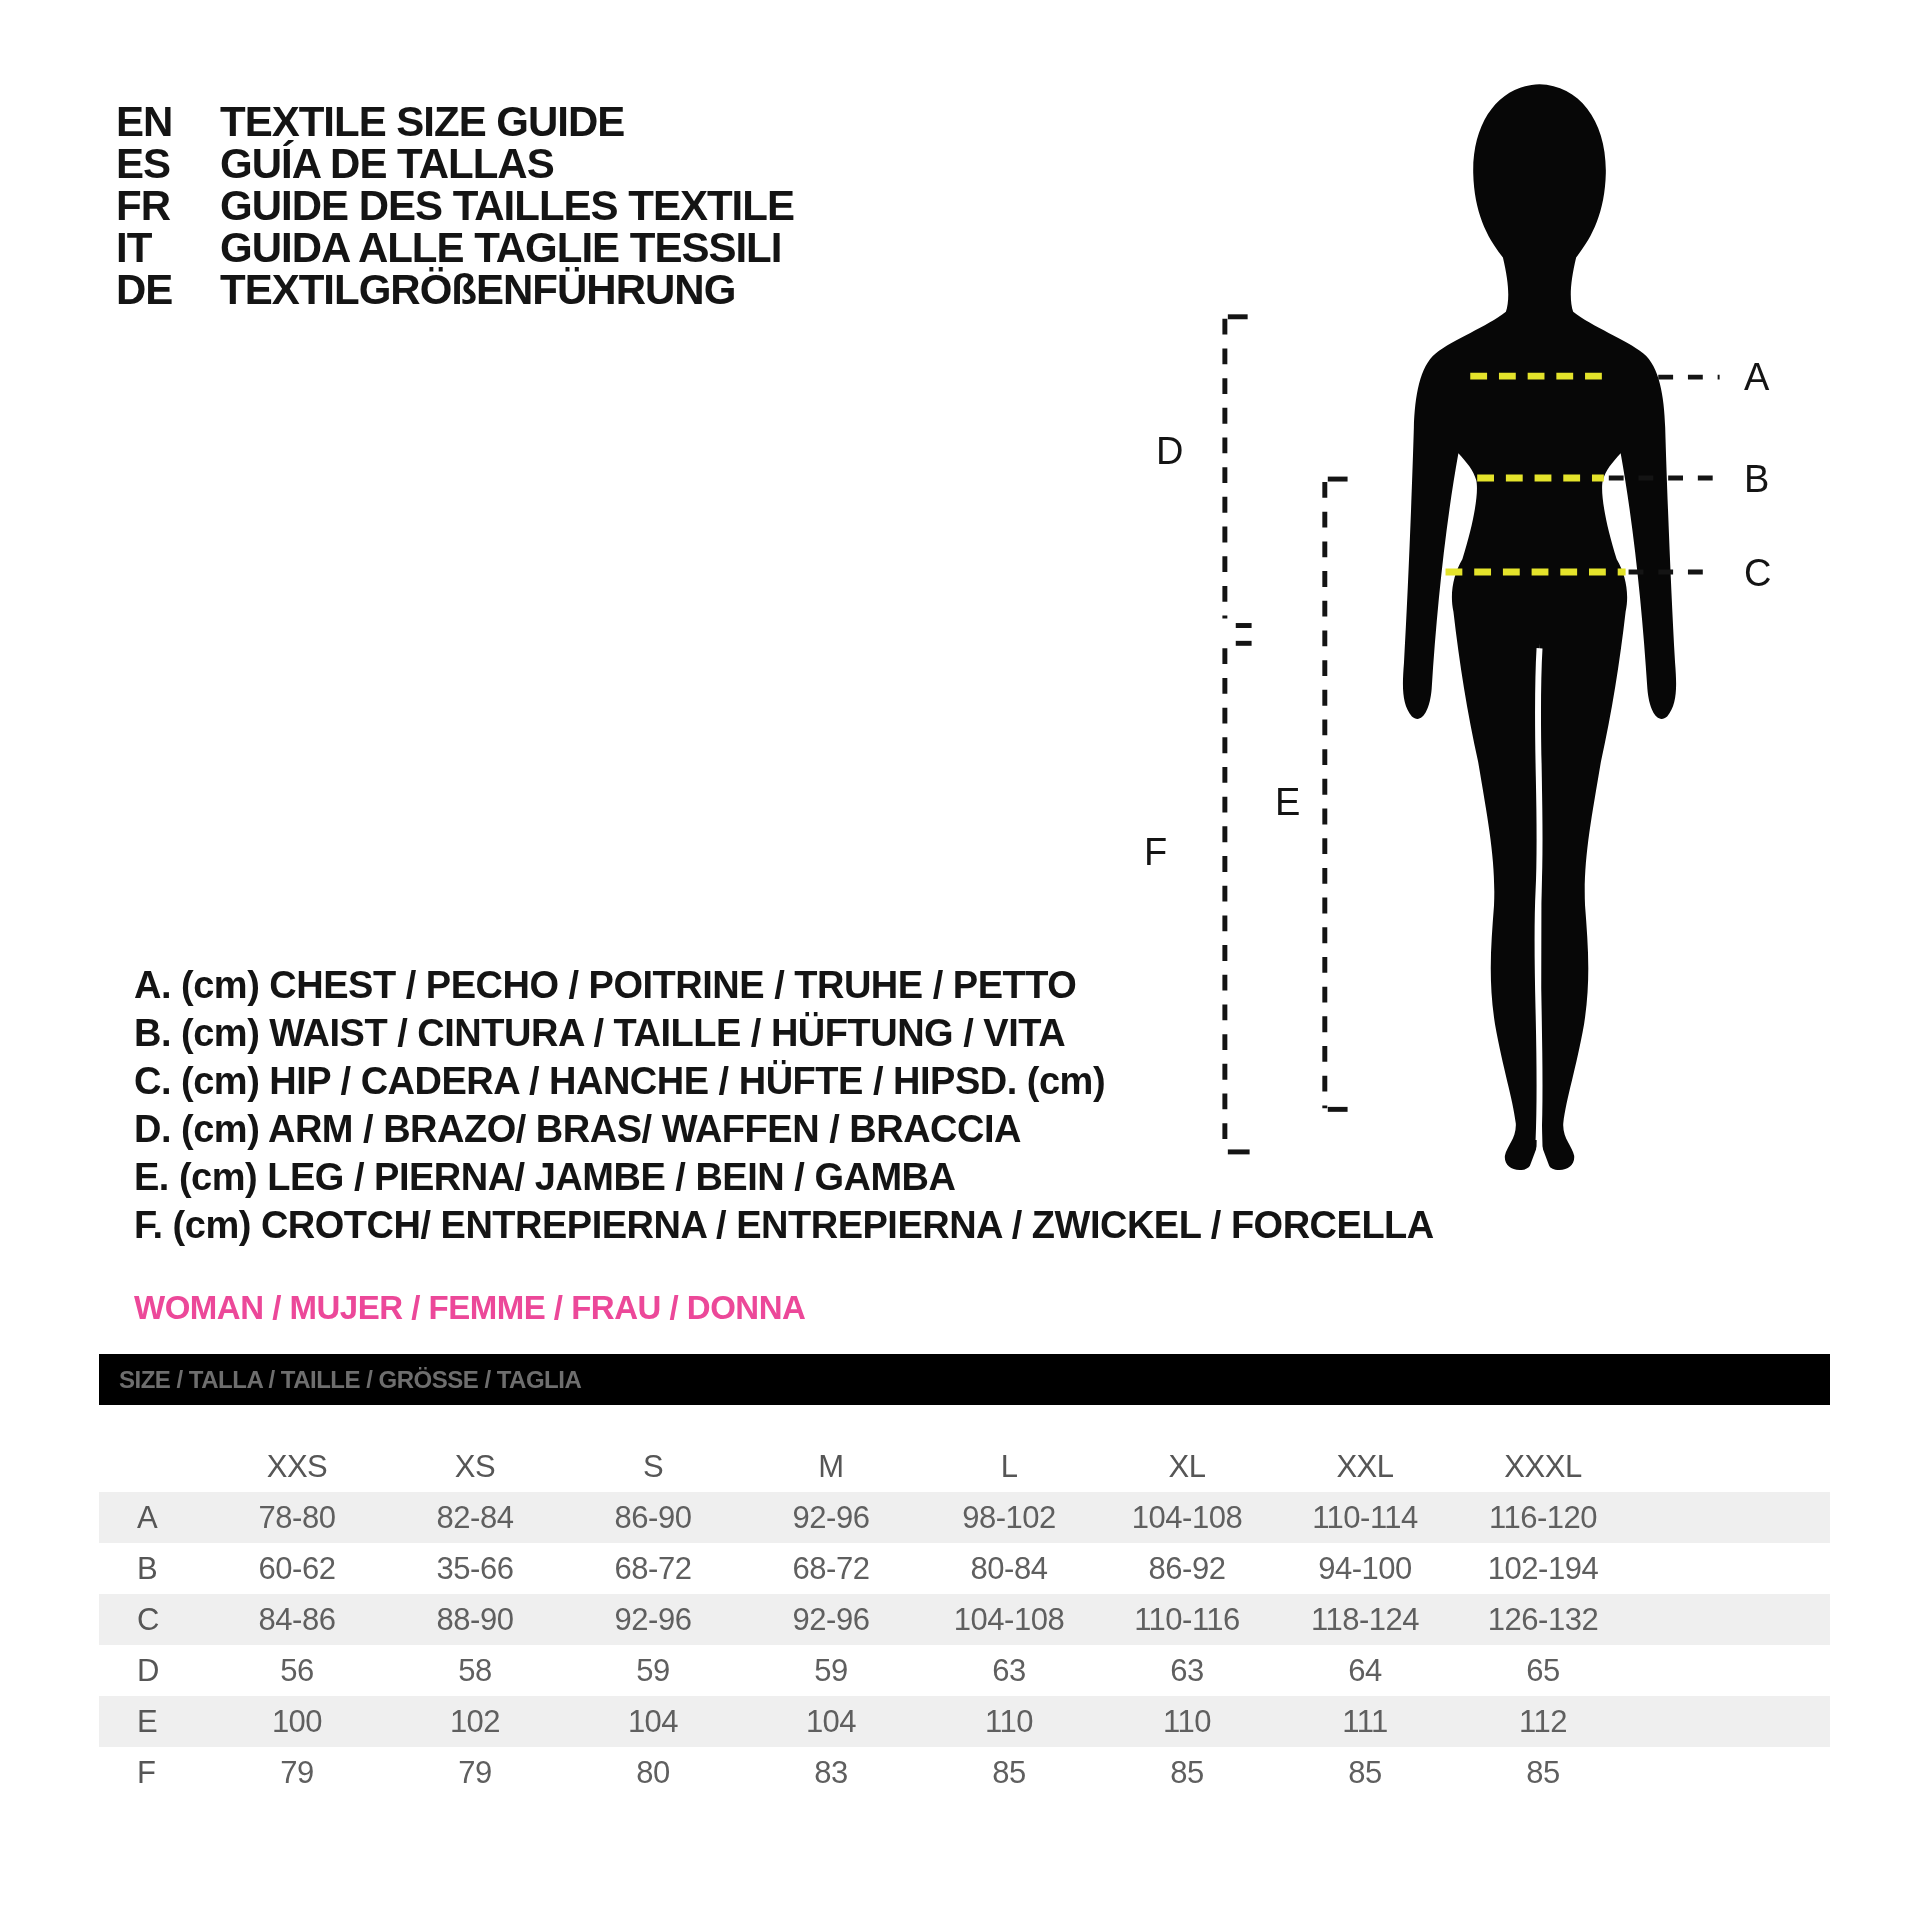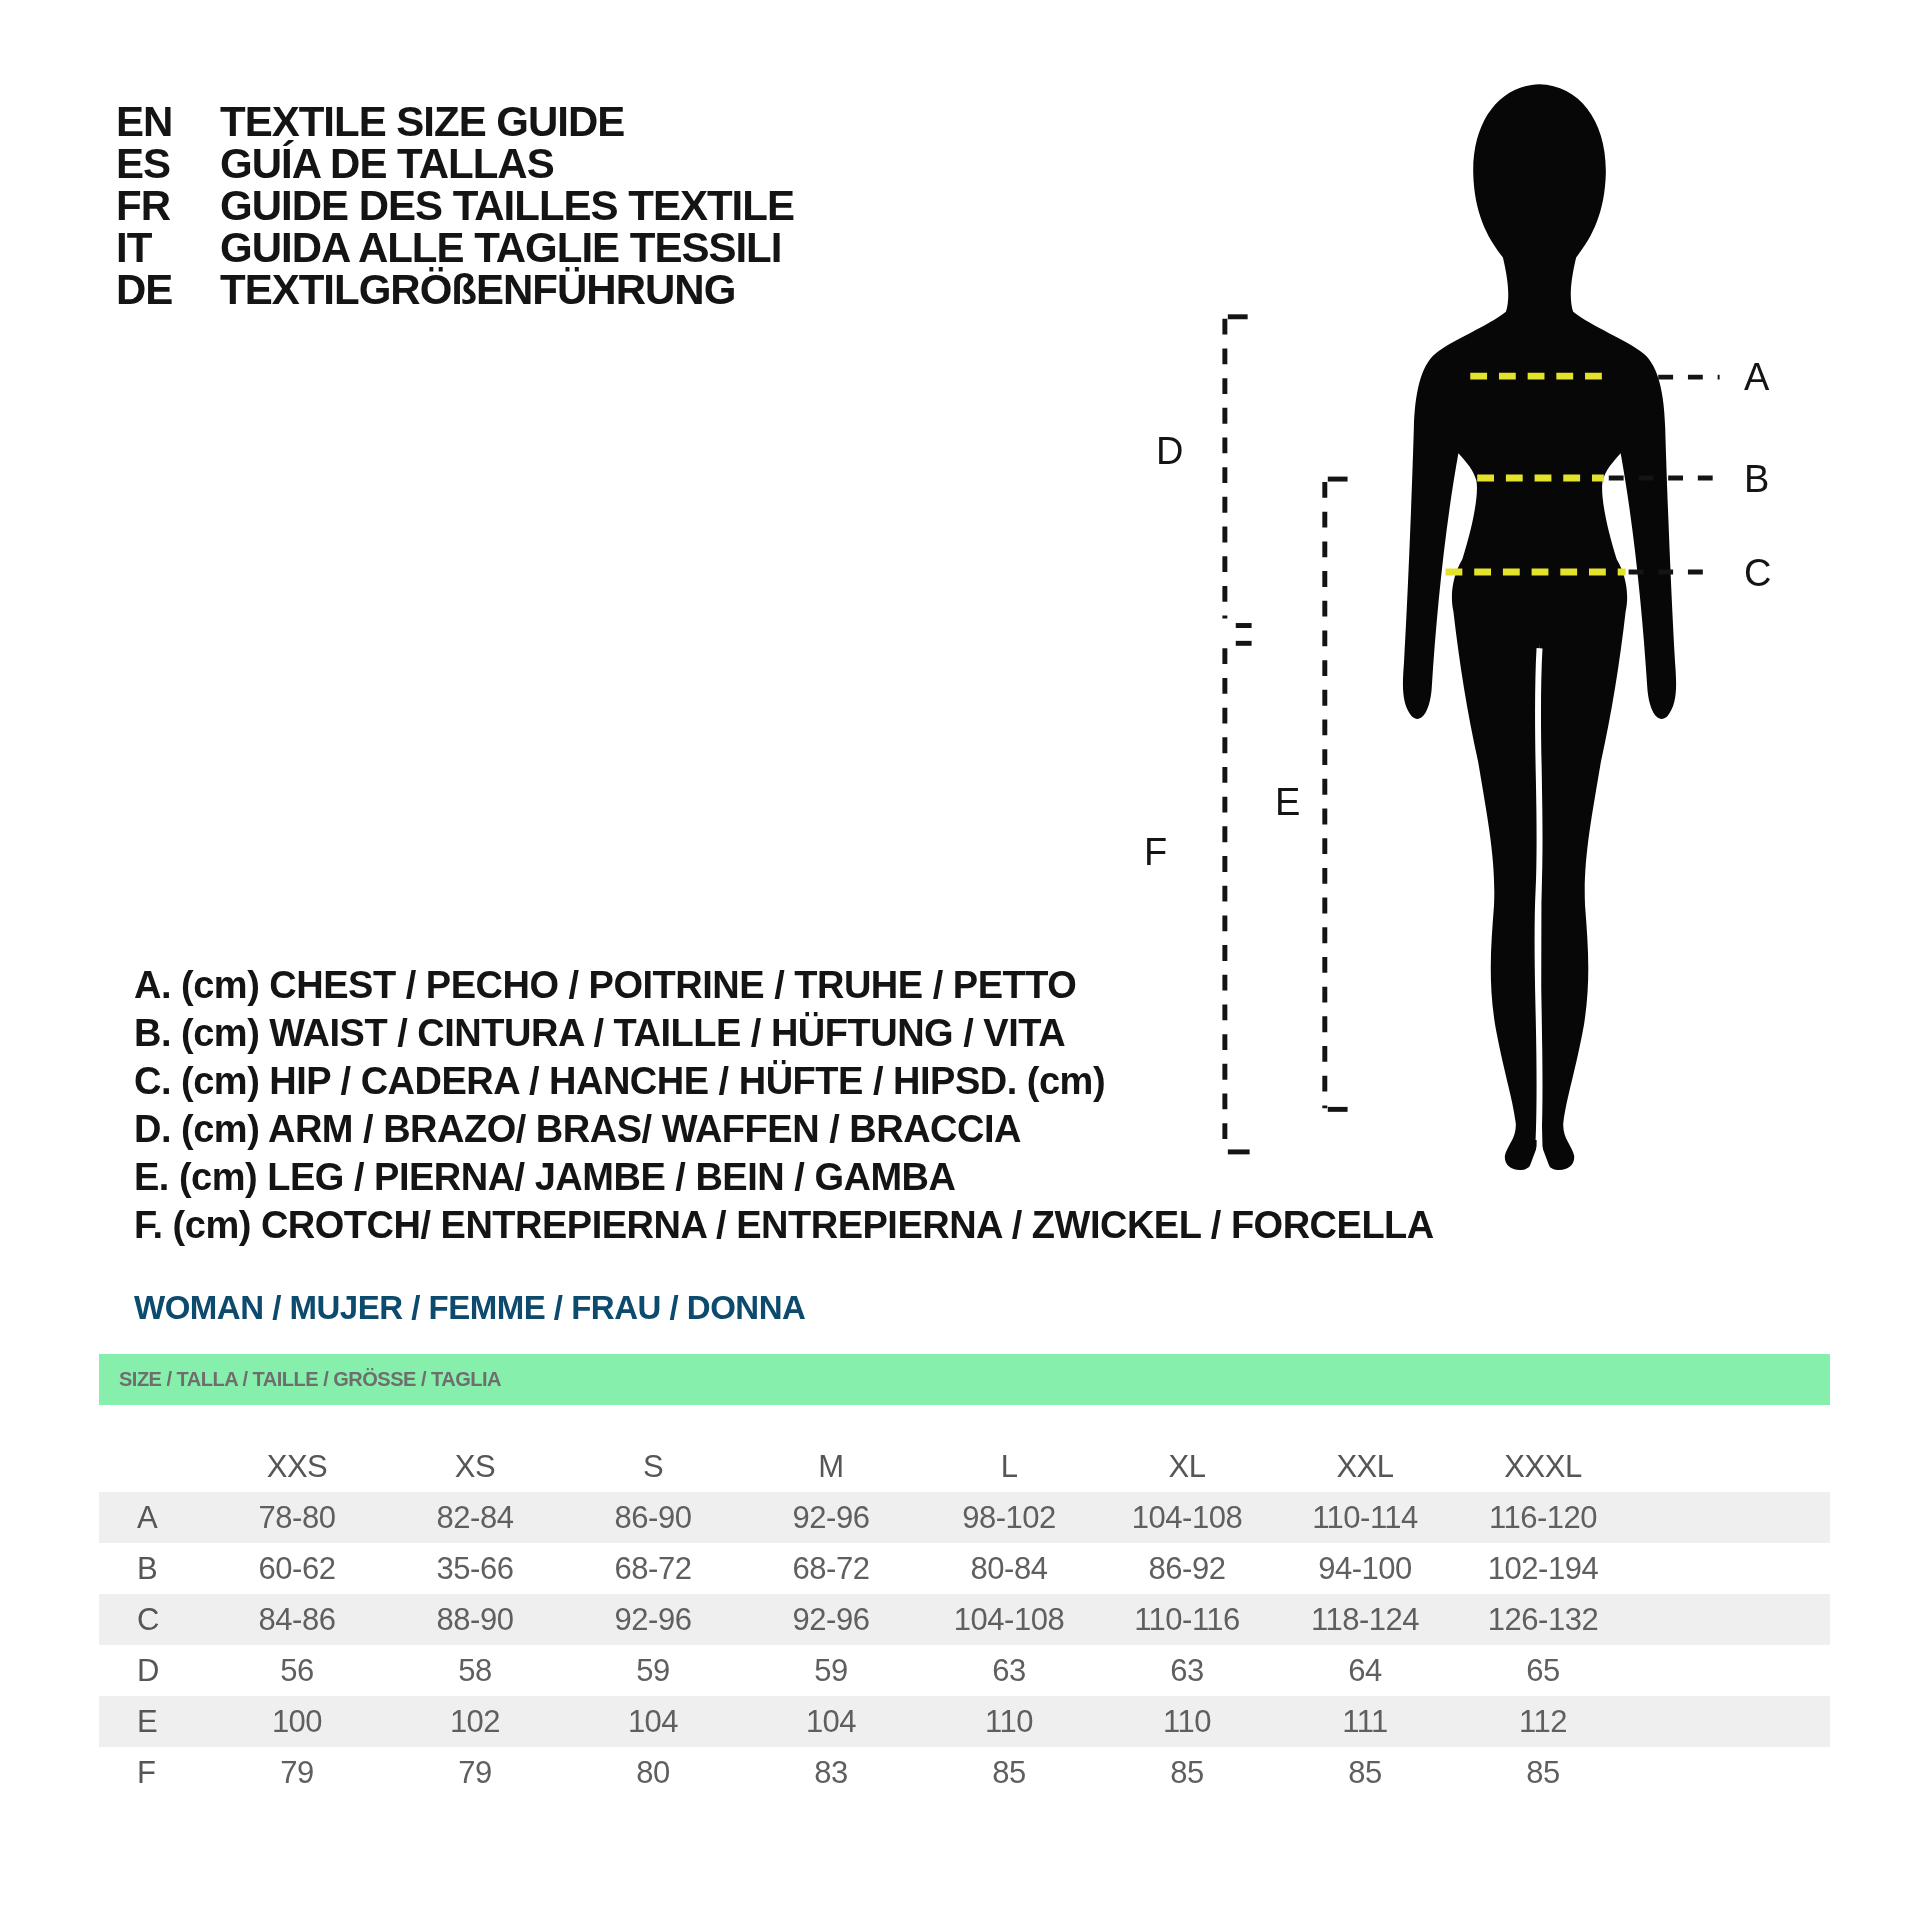--- a/index.html
+++ b/index.html
@@ -32,27 +32,27 @@
   .lbl-f{left:1144px;top:830px;}
   
   .legend-block{position:absolute;left:134px;top:961px;}
   .legend-line{
     font-size:38px;font-weight:700;letter-spacing:-0.5px;color:#141414;
     line-height:48px;white-space:nowrap;
   }
   
   .audience-title{
     position:absolute;left:134px;top:1289px;
-    font-size:33px;font-weight:700;letter-spacing:-0.5px;color:#0c4a6e;white-space:nowrap;
+    font-size:33px;font-weight:700;letter-spacing:-0.5px;color:#ec4899;white-space:nowrap;
   }
   
   .table-wrap{position:absolute;left:99px;top:1354px;width:1731px;}
   .table-header-bar{
-    height:51px;background:#86efac;color:#6e6e6e;
-    font-size:20px;font-weight:700;letter-spacing:-0.5px;
+    height:51px;background:#000000;color:#6e6e6e;
+    font-size:24px;font-weight:700;letter-spacing:-0.5px;
     line-height:51px;padding-left:20px;box-sizing:border-box;white-space:nowrap;
   }
   table.size-table{border-collapse:collapse;width:100%;table-layout:fixed;margin-top:36px;}
   table.size-table th,table.size-table td{
     height:51px;padding:0;text-align:center;vertical-align:middle;
     font-size:31px;font-weight:400;letter-spacing:-0.5px;color:#5f5f5f;
   }
   table.size-table th{color:#565656;}
   table.size-table .rowlabel{
     width:109px;text-align:left;padding-left:38px;box-sizing:border-box;color:#565656;

